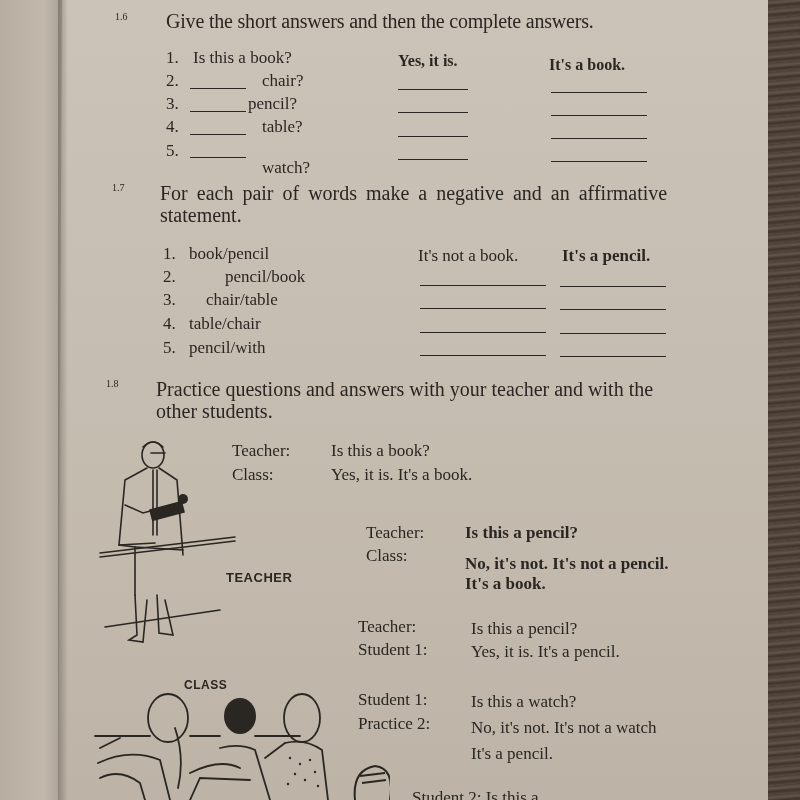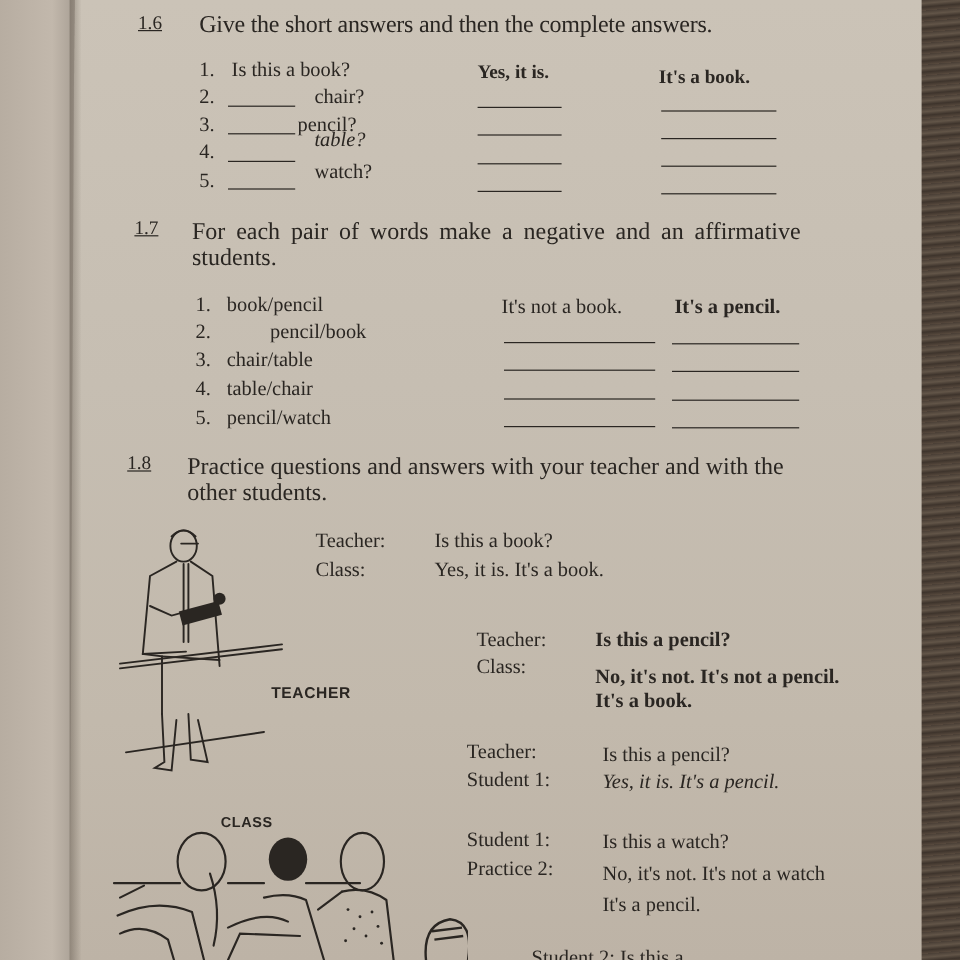--- a/index.html
+++ b/index.html
@@ -20,26 +20,26 @@
     .page {
       position: absolute; left: 58px; top: 0; width: 713px; height: 800px;
       background: linear-gradient(180deg, #cbc3b7 0%, #c6beb2 40%, #c2b9ac 75%, #bdb3a6 100%);
       clip-path: polygon(4px 0, 100% 0, 100% 100%, 0 100%, 4px 0);
     }
     .spine-shadow {
       position: absolute; left: 58px; top: 0; width: 10px; height: 800px;
       background: linear-gradient(90deg, rgba(60,50,40,0.35), rgba(60,50,40,0));
     }
     .abs { position: absolute; white-space: nowrap; }
-    .num { font-size: 16px; text-decoration: underline; }
+    .num { font-size: 10px; }
     .inst { font-size: 20px; }
     .item { font-size: 17px; }
     .bold { font-weight: bold; text-align: right; }
     .bline { position: absolute; height: 0; border-top: 1.3px solid #2a2622; }
-    .dlg { font-size: 17px; margin-left: 31px; }
+    .dlg { font-size: 17px; }
     .caption { font-family: Liberation Sans, sans-serif; font-size: 13px; font-weight: bold; letter-spacing: 0.5px; }
   </style>
 </head>
 <body>
 
 <div class="page-left"></div>
 <div class="page"></div>
 <div class="spine-shadow"></div>
 <div class="wood"></div>
 
@@ -55,52 +55,52 @@
   <span class="abs item" style="left:166px; top:71px;">2.</span>
   <div class="bline" style="left:190px; top:88px; width:56px;"></div>
   <span class="abs item" style="left:262px; top:71px;">chair?</span>
 
   <span class="abs item" style="left:166px; top:94px;">3.</span>
   <div class="bline" style="left:190px; top:111px; width:56px;"></div>
   <span class="abs item" style="left:248px; top:94px;">pencil?</span>
 
   <span class="abs item" style="left:166px; top:117px;">4.</span>
   <div class="bline" style="left:190px; top:134px; width:56px;"></div>
-  <span class="abs item" style="left:262px; top:107px;font-style:italic;">table?</span>
+  <span class="abs item" style="left:262px; top:117px;">table?</span>
 
   <span class="abs item" style="left:166px; top:141px;">5.</span>
   <div class="bline" style="left:190px; top:157px; width:56px;"></div>
-  <span class="abs item" style="left:262px; top:133px;">watch?</span>
+  <span class="abs item" style="left:262px; top:158px;">watch?</span>
 
   <div class="bline" style="left:398px; top:89px; width:70px;"></div>
   <div class="bline" style="left:398px; top:112px; width:70px;"></div>
   <div class="bline" style="left:398px; top:136px; width:70px;"></div>
   <div class="bline" style="left:398px; top:159px; width:70px;"></div>
 
   <div class="bline" style="left:551px; top:92px; width:96px;"></div>
   <div class="bline" style="left:551px; top:115px; width:96px;"></div>
   <div class="bline" style="left:551px; top:138px; width:96px;"></div>
   <div class="bline" style="left:551px; top:161px; width:96px;"></div>
 </div>
 
 <div>
   <span class="abs num" style="left:112px; top:182px;">1.7</span>
   <span class="abs inst" style="left:160px; top:182px; word-spacing:4px;">For each pair of words make a negative and an affirmative</span>
-  <span class="abs inst" style="left:160px; top:204px;">students.</span>
+  <span class="abs inst" style="left:160px; top:204px;">statement.</span>
 
   <span class="abs item" style="left:163px; top:244px;">1.</span>
   <span class="abs item" style="left:189px; top:244px;">book/pencil</span>
   <span class="abs item" style="left:163px; top:267px;">2.</span>
   <span class="abs item" style="left:189px; top:267px;margin-left:36px;">pencil/book</span>
   <span class="abs item" style="left:163px; top:290px;">3.</span>
-  <span class="abs item" style="left:189px; top:290px;text-align:right;">chair/table</span>
+  <span class="abs item" style="left:206px; top:290px;text-align:right;">chair/table</span>
   <span class="abs item" style="left:163px; top:314px;">4.</span>
   <span class="abs item" style="left:189px; top:314px;">table/chair</span>
   <span class="abs item" style="left:163px; top:338px;">5.</span>
-  <span class="abs item" style="left:189px; top:338px;">pencil/watch</span>
+  <span class="abs item" style="left:189px; top:338px;">pencil/with</span>
 
   <span class="abs item" style="left:418px; top:246px;">It's not a book.</span>
   <span class="abs item bold" style="left:562px; top:246px;">It's a pencil.</span>
 
   <div class="bline" style="left:420px; top:285px; width:126px;"></div>
   <div class="bline" style="left:560px; top:286px; width:106px;"></div>
   <div class="bline" style="left:420px; top:308px; width:126px;"></div>
   <div class="bline" style="left:560px; top:309px; width:106px;"></div>
   <div class="bline" style="left:420px; top:332px; width:126px;"></div>
   <div class="bline" style="left:560px; top:333px; width:106px;"></div>
@@ -145,21 +145,21 @@
 
   <span class="abs dlg" style="left:366px; top:523px;">Teacher:</span>
   <span class="abs dlg bold" style="left:465px; top:523px;">Is this a pencil?</span>
   <span class="abs dlg" style="left:366px; top:546px;">Class:</span>
   <span class="abs dlg bold" style="left:465px; top:554px;">No, it's not.  It's not a pencil.</span>
   <span class="abs dlg bold" style="left:465px; top:574px;">It's a book.</span>
 
   <span class="abs dlg" style="left:358px; top:617px;">Teacher:</span>
   <span class="abs dlg" style="left:471px; top:619px;">Is this a pencil?</span>
   <span class="abs dlg" style="left:358px; top:640px;">Student 1:</span>
-  <span class="abs dlg" style="left:471px; top:642px;font-style:italic;">Yes, it is.  It's a pencil.</span>
+  <span class="abs dlg" style="left:471px; top:642px;">Yes, it is.  It's a pencil.</span>
 
   <span class="abs caption" style="left:184px; top:666px; font-size:12px;margin-top:12px;">CLASS</span>
   <svg class="abs" style="left:90px; top:688px;" width="300" height="112" viewBox="0 0 300 112">
     <g fill="none" stroke="#2a2622" stroke-width="1.8" stroke-linecap="round">
       <path d="M5 48 L60 48 M100 48 L130 48 M165 48 L210 48"></path>
       <ellipse cx="78" cy="30" rx="20" ry="24"></ellipse>
       <path d="M85 40 Q95 70 88 100"></path>
       <path d="M10 60 L30 50"></path>
       <path d="M8 75 Q40 60 70 72 L80 112"></path>
       <path d="M10 90 Q30 80 50 95 L55 112"></path>

